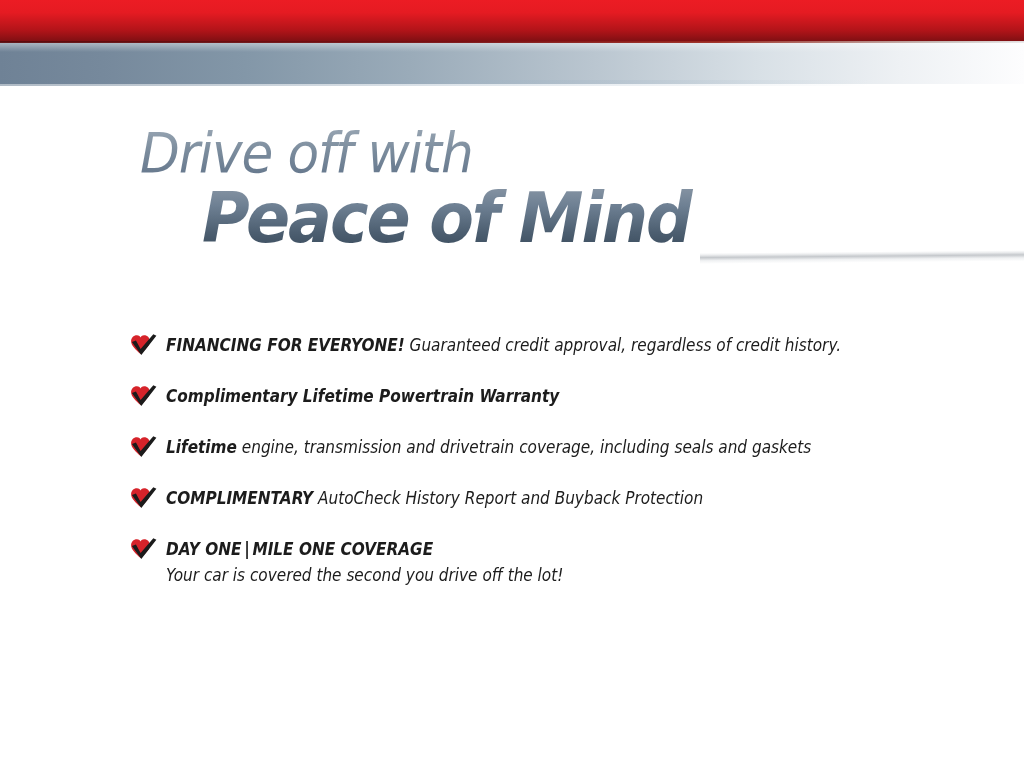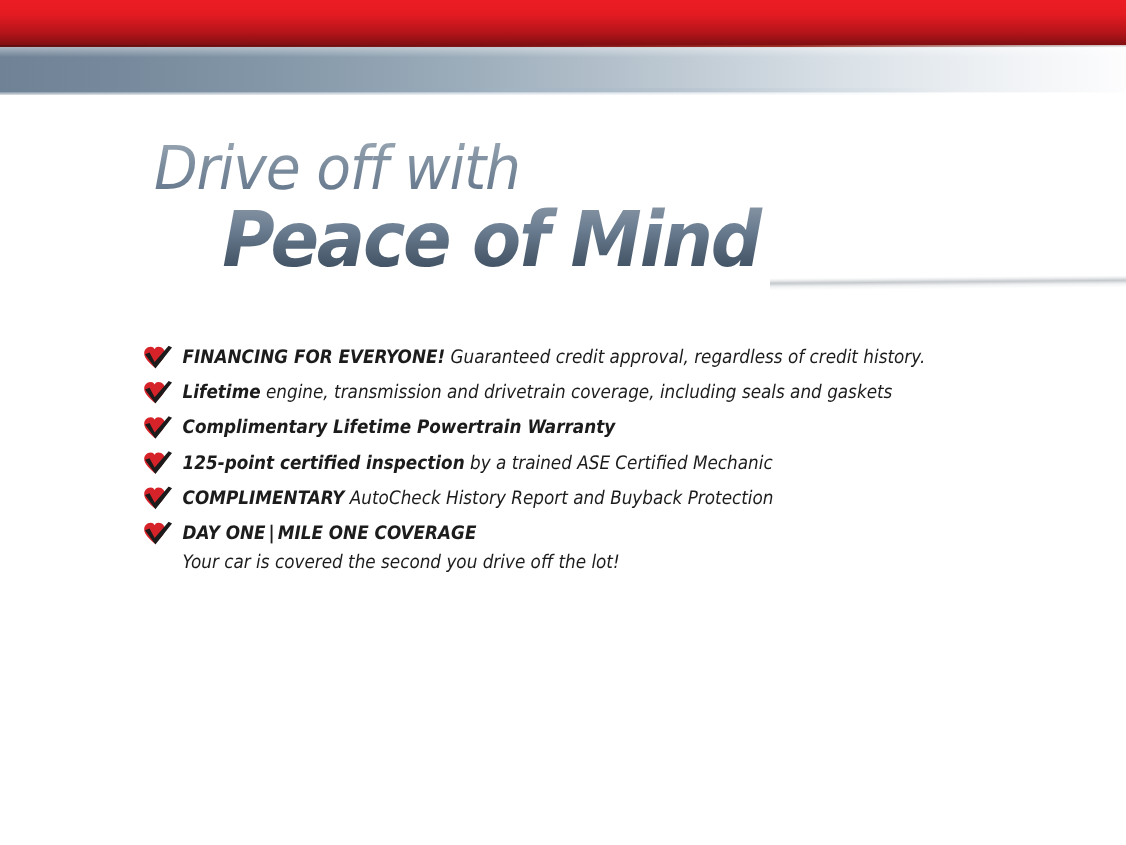--- a/index.html
+++ b/index.html
@@ -171,20 +171,21 @@
   
   .bullets {
     position:absolute; left:130px; top:310px; width:830px;
   }
   .bullet-row {
     position:relative;
     min-height:31px;
     padding-left:36px;
     margin-bottom:1px;
     display:block;
+    margin-top:20px;
   }
   .bullet-icon {
     position:absolute; left:0px; top:4px; width:27px; height:22px;
   }
   .bullet-text {
     font-family:"DejaVu Sans", sans-serif;
     font-size:17px;
     font-style:italic;
     color:#1c1c1c;
     line-height:31px;
@@ -234,35 +235,28 @@
             <path d="M8.6 1.6 C4.2 1.6 1.2 5 1.2 9.3 C1.2 14.8 7 20 13.2 25.6 C19.4 20 25.2 14.8 25.2 9.3 C25.2 5 22.2 1.6 17.8 1.6 C15 1.6 13.7 3.3 13.2 4.4 C12.7 3.3 11.4 1.6 8.6 1.6 Z" fill="#d6232a"></path>
             <path d="M2.2 10.2 L7.4 8.3 L13.3 19.2 L29.5 0.4 L33.4 2.3 L14.2 26.6 Z" fill="#1b1b1b"></path>
           </svg></span>
         <span class="bullet-text"><b>FINANCING FOR EVERYONE!</b><span> Guaranteed credit approval, regardless of credit history.</span></span>
       </div>
       <div class="bullet-row">
         <span class="bullet-icon"><svg viewBox="0 0 34 28" width="27" height="22">
             <path d="M8.6 1.6 C4.2 1.6 1.2 5 1.2 9.3 C1.2 14.8 7 20 13.2 25.6 C19.4 20 25.2 14.8 25.2 9.3 C25.2 5 22.2 1.6 17.8 1.6 C15 1.6 13.7 3.3 13.2 4.4 C12.7 3.3 11.4 1.6 8.6 1.6 Z" fill="#d6232a"></path>
             <path d="M2.2 10.2 L7.4 8.3 L13.3 19.2 L29.5 0.4 L33.4 2.3 L14.2 26.6 Z" fill="#1b1b1b"></path>
           </svg></span>
+        <span class="bullet-text"><b>Complimentary Lifetime Powertrain Warranty</b></span>
+      </div>
+      <div class="bullet-row">
+        <span class="bullet-icon"><svg viewBox="0 0 34 28" width="27" height="22">
+            <path d="M8.6 1.6 C4.2 1.6 1.2 5 1.2 9.3 C1.2 14.8 7 20 13.2 25.6 C19.4 20 25.2 14.8 25.2 9.3 C25.2 5 22.2 1.6 17.8 1.6 C15 1.6 13.7 3.3 13.2 4.4 C12.7 3.3 11.4 1.6 8.6 1.6 Z" fill="#d6232a"></path>
+            <path d="M2.2 10.2 L7.4 8.3 L13.3 19.2 L29.5 0.4 L33.4 2.3 L14.2 26.6 Z" fill="#1b1b1b"></path>
+          </svg></span>
         <span class="bullet-text"><b>Lifetime</b><span> engine, transmission and drivetrain coverage, including seals and gaskets</span></span>
-      </div>
-      <div class="bullet-row">
-        <span class="bullet-icon"><svg viewBox="0 0 34 28" width="27" height="22">
-            <path d="M8.6 1.6 C4.2 1.6 1.2 5 1.2 9.3 C1.2 14.8 7 20 13.2 25.6 C19.4 20 25.2 14.8 25.2 9.3 C25.2 5 22.2 1.6 17.8 1.6 C15 1.6 13.7 3.3 13.2 4.4 C12.7 3.3 11.4 1.6 8.6 1.6 Z" fill="#d6232a"></path>
-            <path d="M2.2 10.2 L7.4 8.3 L13.3 19.2 L29.5 0.4 L33.4 2.3 L14.2 26.6 Z" fill="#1b1b1b"></path>
-          </svg></span>
-        <span class="bullet-text"><b>Complimentary Lifetime Powertrain Warranty</b></span>
-      </div>
-      <div class="bullet-row">
-        <span class="bullet-icon"><svg viewBox="0 0 34 28" width="27" height="22">
-            <path d="M8.6 1.6 C4.2 1.6 1.2 5 1.2 9.3 C1.2 14.8 7 20 13.2 25.6 C19.4 20 25.2 14.8 25.2 9.3 C25.2 5 22.2 1.6 17.8 1.6 C15 1.6 13.7 3.3 13.2 4.4 C12.7 3.3 11.4 1.6 8.6 1.6 Z" fill="#d6232a"></path>
-            <path d="M2.2 10.2 L7.4 8.3 L13.3 19.2 L29.5 0.4 L33.4 2.3 L14.2 26.6 Z" fill="#1b1b1b"></path>
-          </svg></span>
-        <span class="bullet-text"><b>125-point certified inspection</b><span> by a trained ASE Certified Mechanic</span></span>
       </div>
       <div class="bullet-row">
         <span class="bullet-icon"><svg viewBox="0 0 34 28" width="27" height="22">
             <path d="M8.6 1.6 C4.2 1.6 1.2 5 1.2 9.3 C1.2 14.8 7 20 13.2 25.6 C19.4 20 25.2 14.8 25.2 9.3 C25.2 5 22.2 1.6 17.8 1.6 C15 1.6 13.7 3.3 13.2 4.4 C12.7 3.3 11.4 1.6 8.6 1.6 Z" fill="#d6232a"></path>
             <path d="M2.2 10.2 L7.4 8.3 L13.3 19.2 L29.5 0.4 L33.4 2.3 L14.2 26.6 Z" fill="#1b1b1b"></path>
           </svg></span>
         <span class="bullet-text"><b>COMPLIMENTARY</b><span> AutoCheck History Report and Buyback Protection</span></span>
       </div>
       <div class="bullet-row">
         <span class="bullet-icon"><svg viewBox="0 0 34 28" width="27" height="22">

